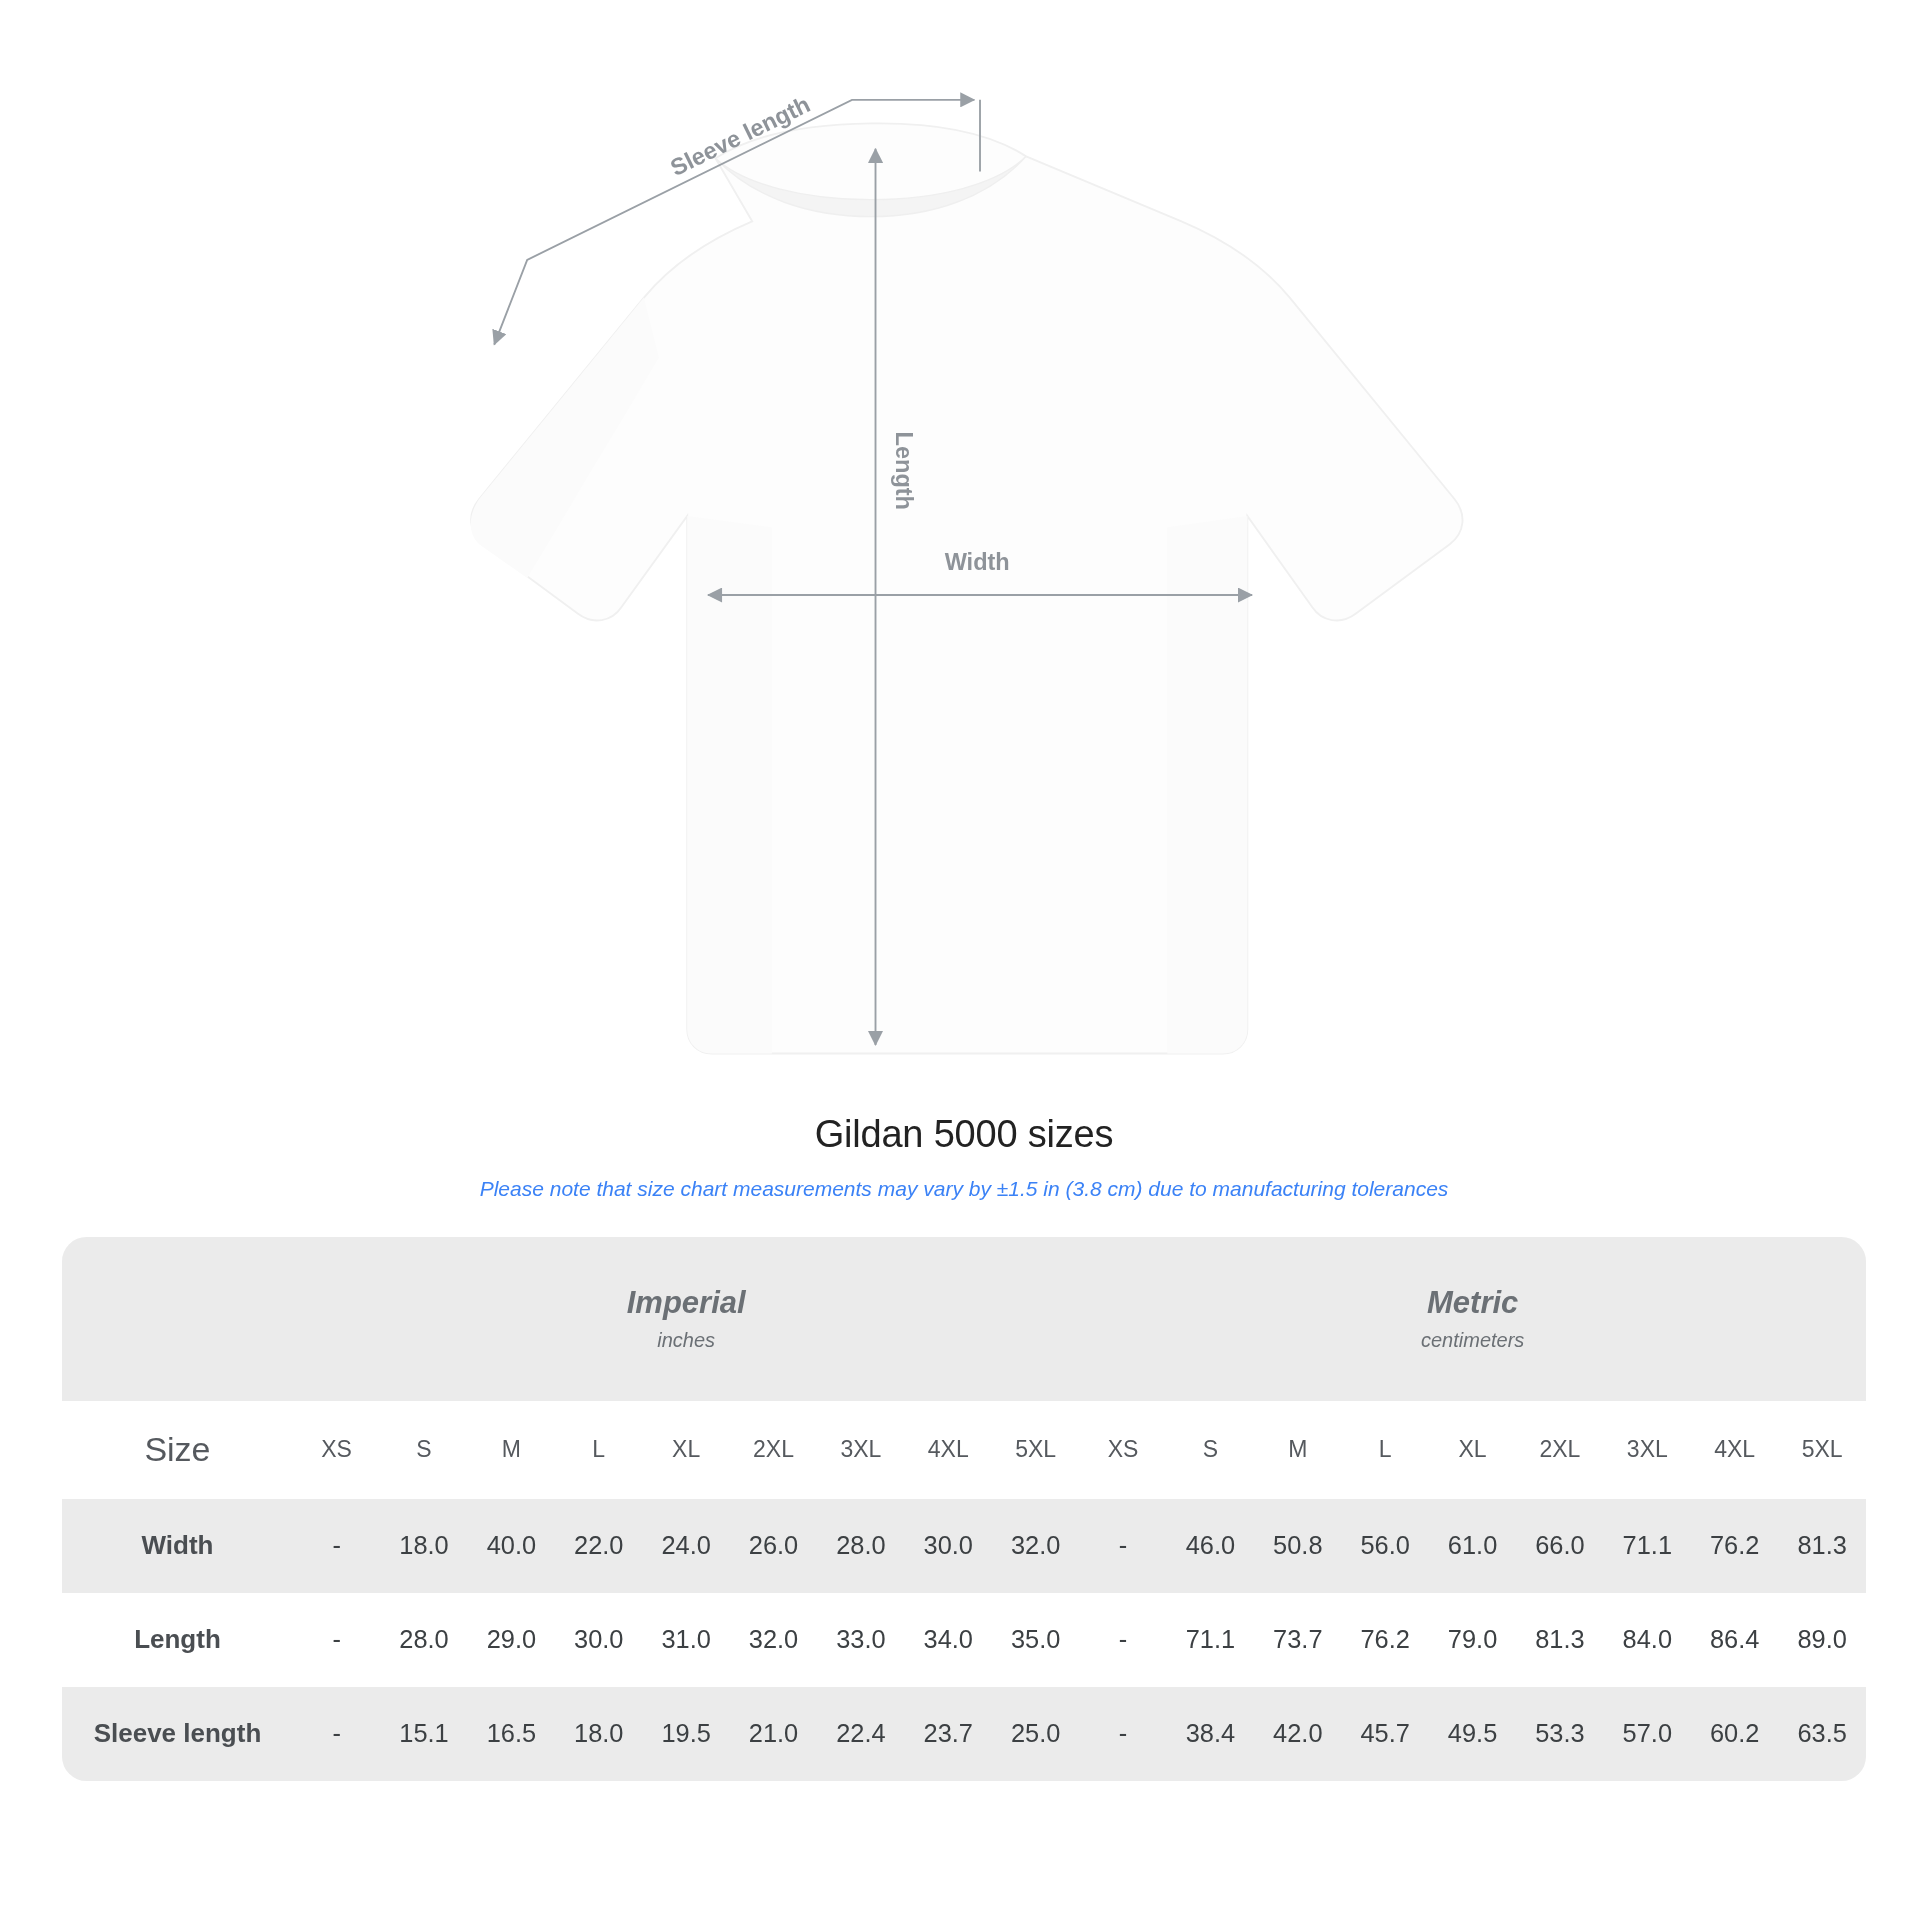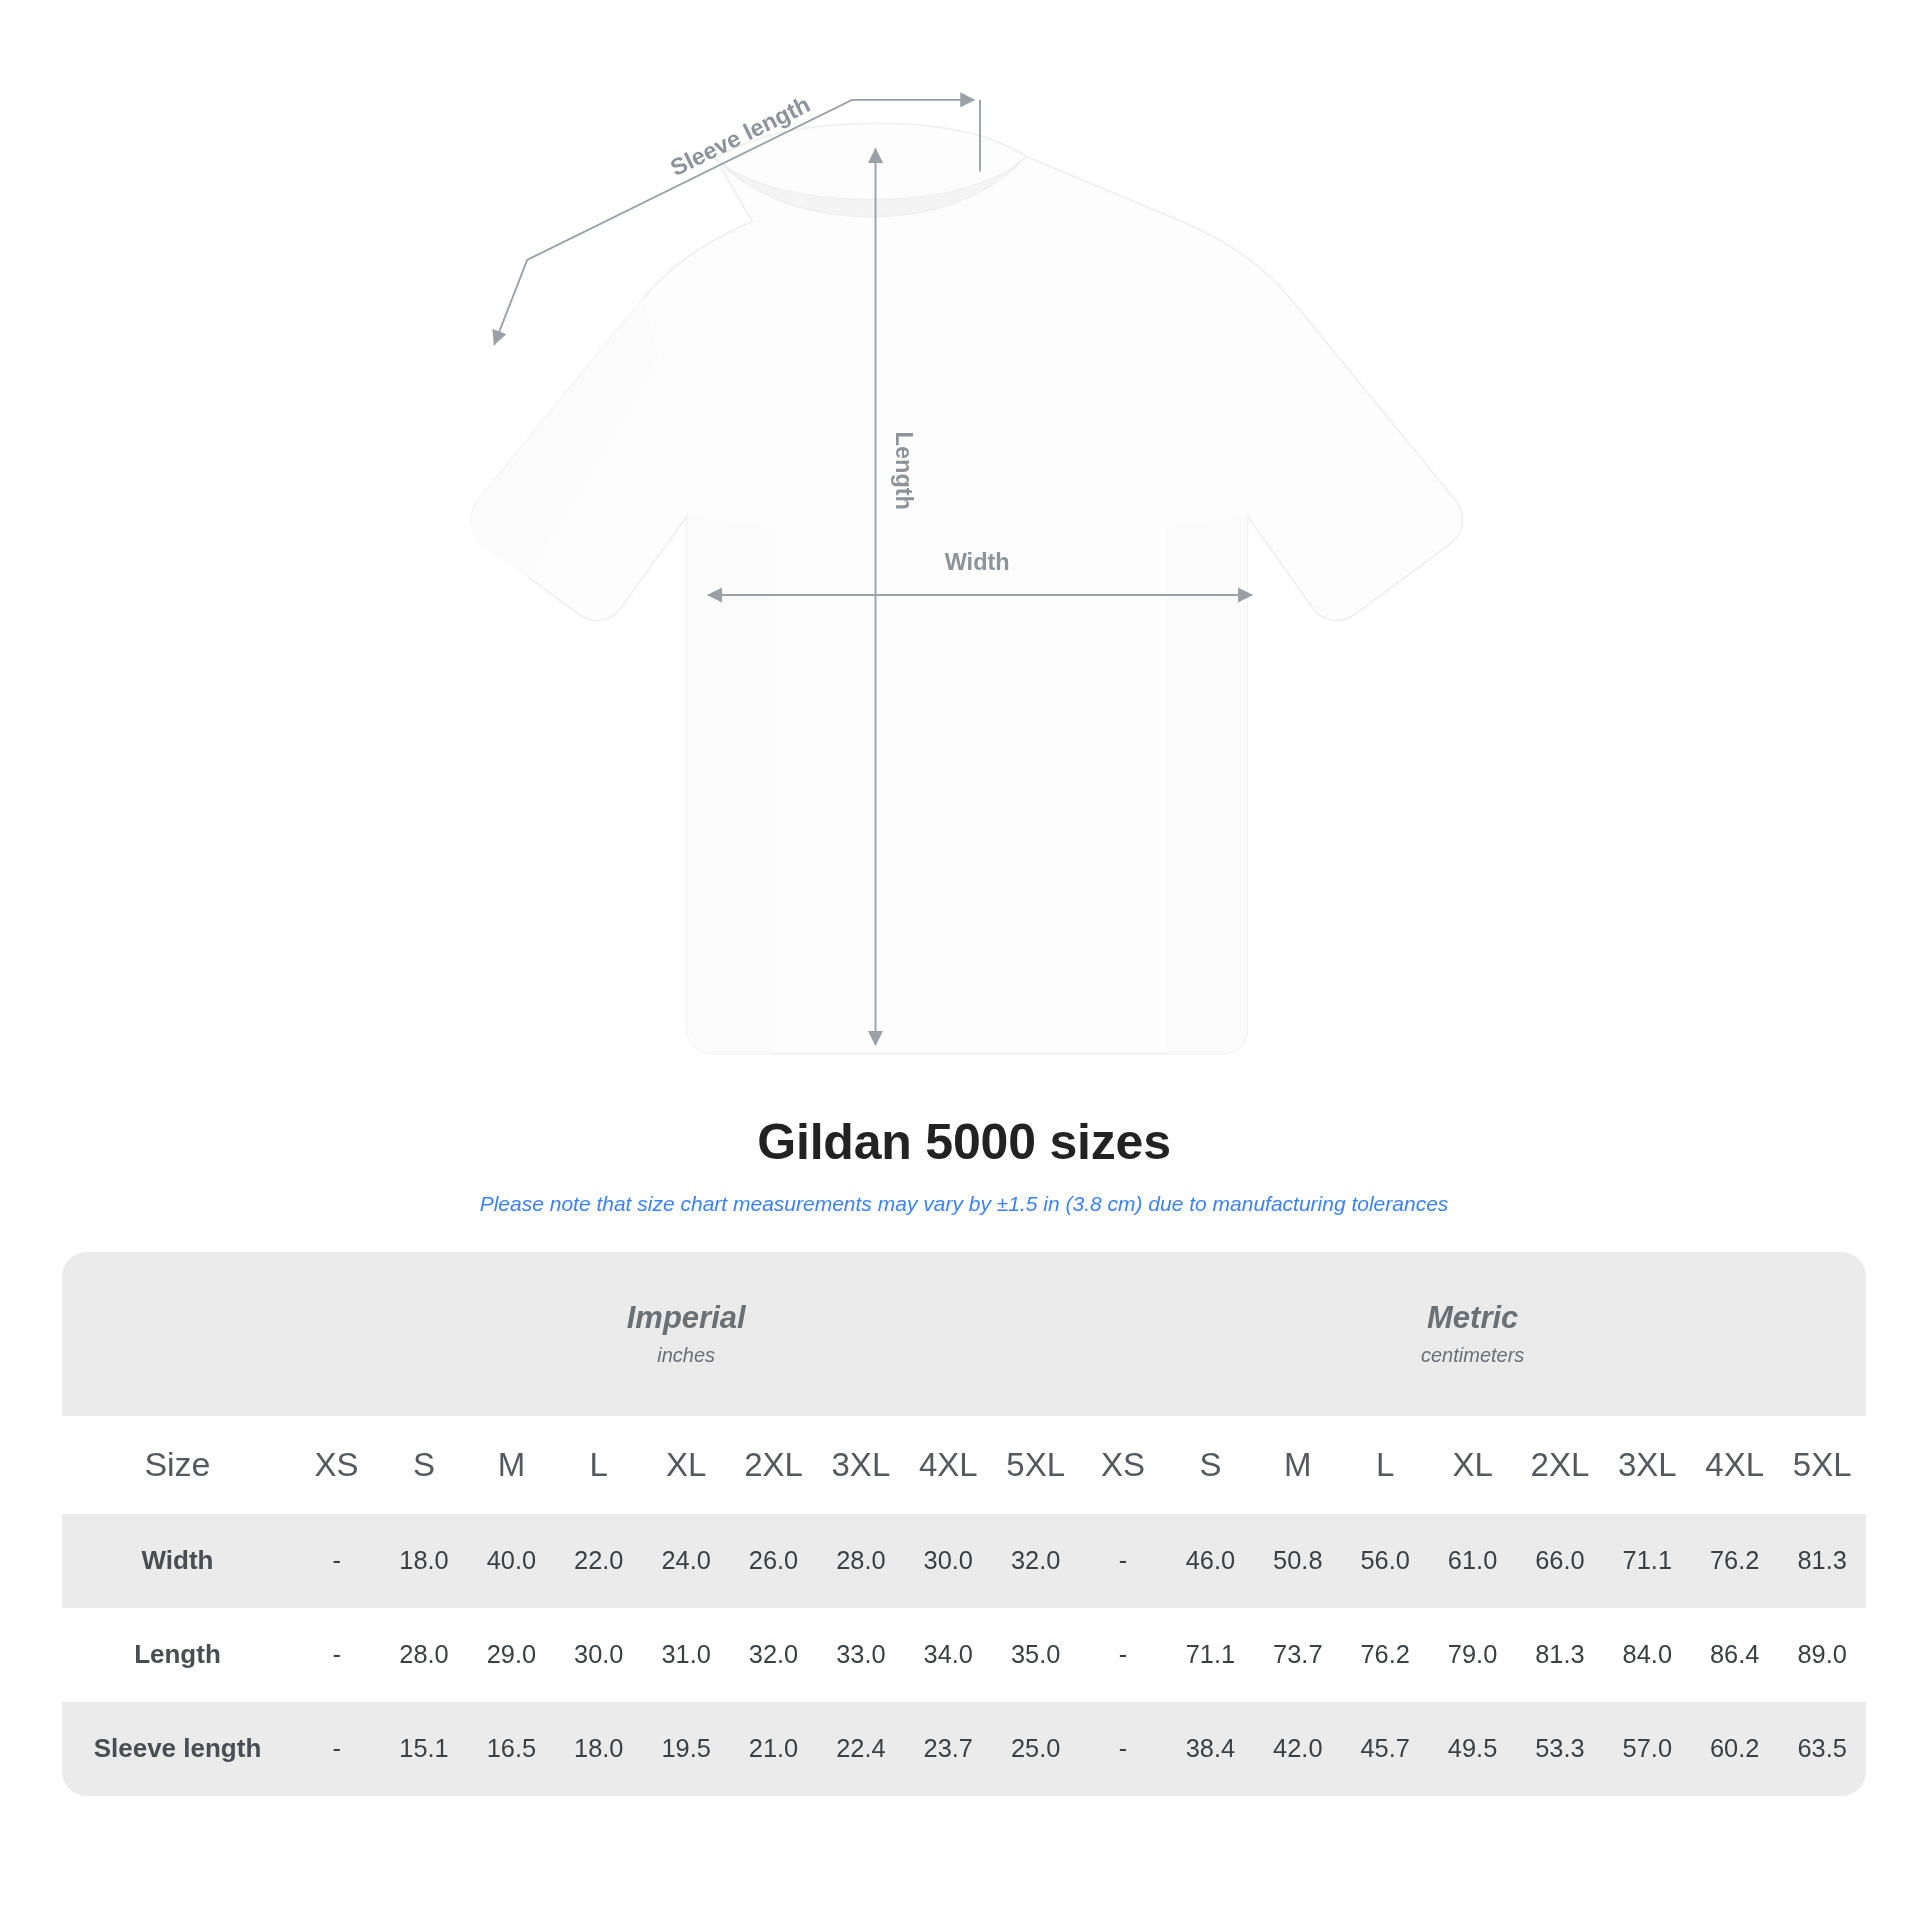--- a/index.html
+++ b/index.html
@@ -23,22 +23,22 @@
     height: 1111px;
   }
   .illus svg { display: block; }
 
   
   .titles {
     text-align: center;
     margin-top: 1.9px;
   }
   .chart-title {
-    font-size: 50px;
-    font-weight: bold;
+    font-size: 38px;
+    font-weight: normal;
     color: #222222;
     letter-spacing: -0.2px;
   }
   .chart-note {
     font-size: 21px;
     font-style: italic;
     color: #3b82f6;
     margin-top: 21px;
   }
 
@@ -74,21 +74,21 @@
   .sys-unit {
     font-size: 20px;
     font-style: italic;
     color: #6b7075;
     margin-top: 9.4px;
   }
   
   .size-row td {
     background: #ffffff;
     height: 98px;
-    font-size: 33px;
+    font-size: 23px;
     font-weight: bold;
     color: #55595e;
   }
   .size-row td.rowlabel { font-size: 34px; }
   
   .data-row td {
     height: 94px;
     font-size: 25.4px;
     color: #3c4043;
   }

